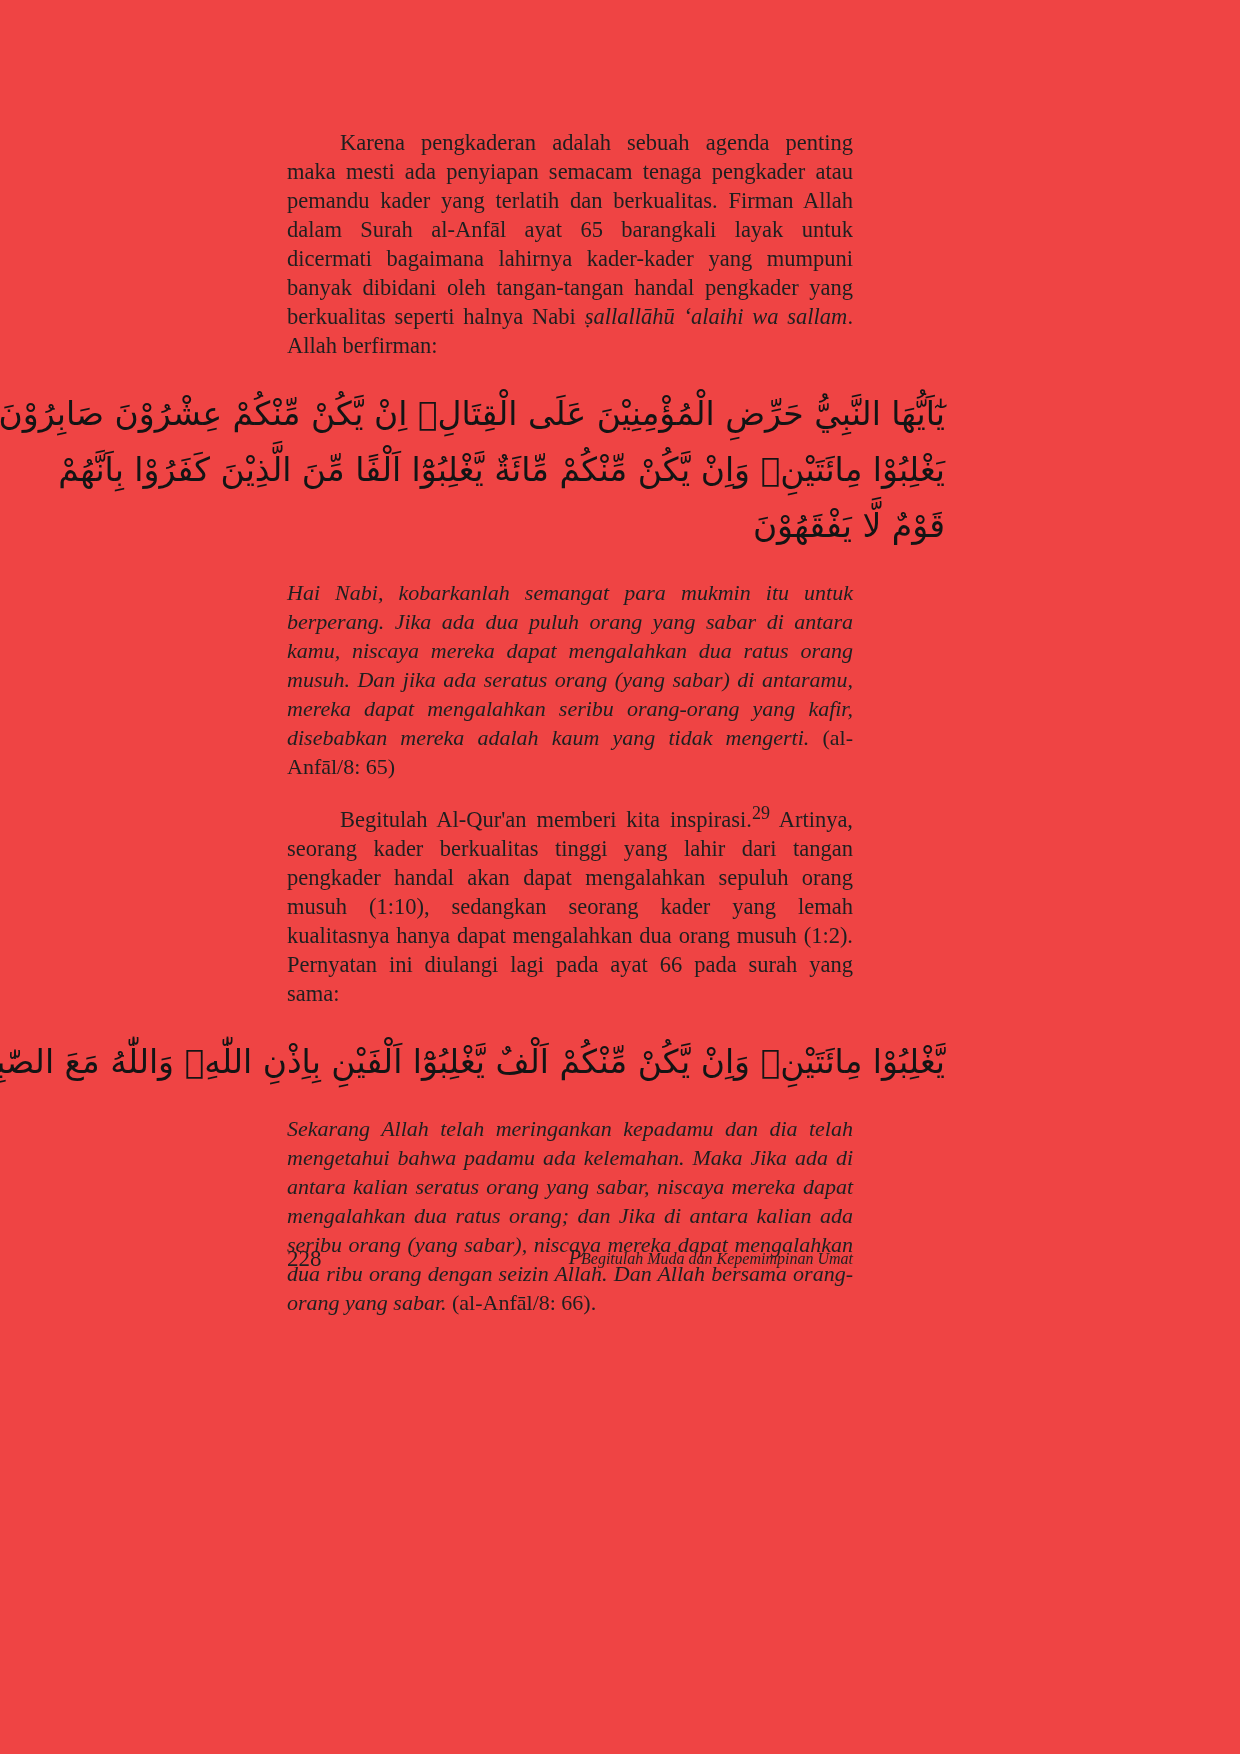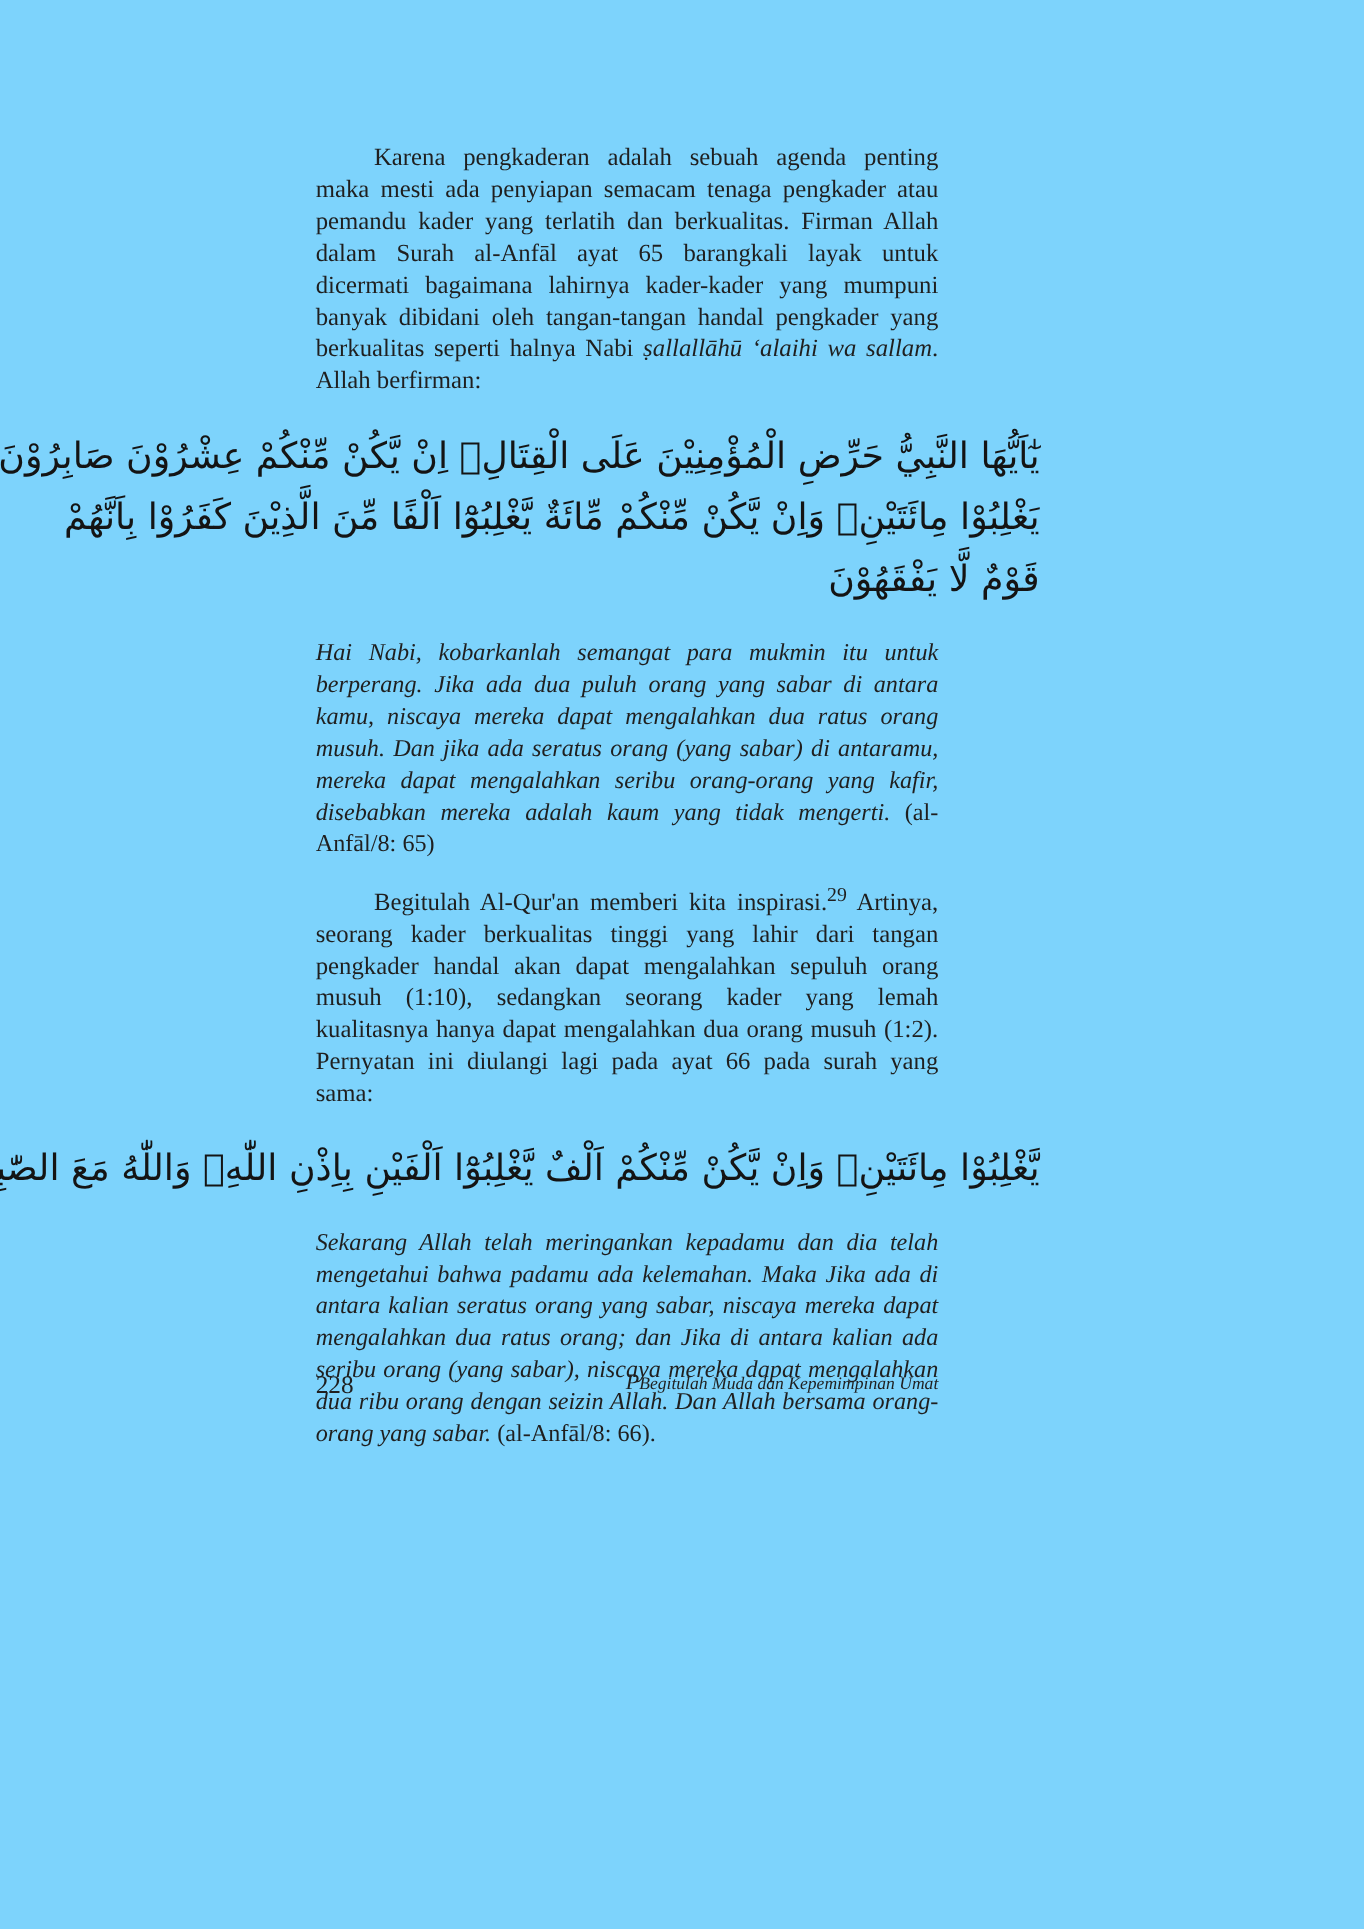--- a/index.html
+++ b/index.html
@@ -11,21 +11,21 @@
     width: 1240px;
     height: 1754px;
     overflow: hidden;
     color: #1f1f1f;
     font-family: "Liberation Serif", serif;
   }
   .page {
     position: relative;
     width: 1240px;
     height: 1754px;
-    background: #7dd3fc;
+    background: #ef4444;
   }
   .content {
     position: absolute;
     top: 128px;
     left: 287px;
     width: 566px;
   }
   .body-par {
     font-size: 22.5px;
     line-height: 29px;

